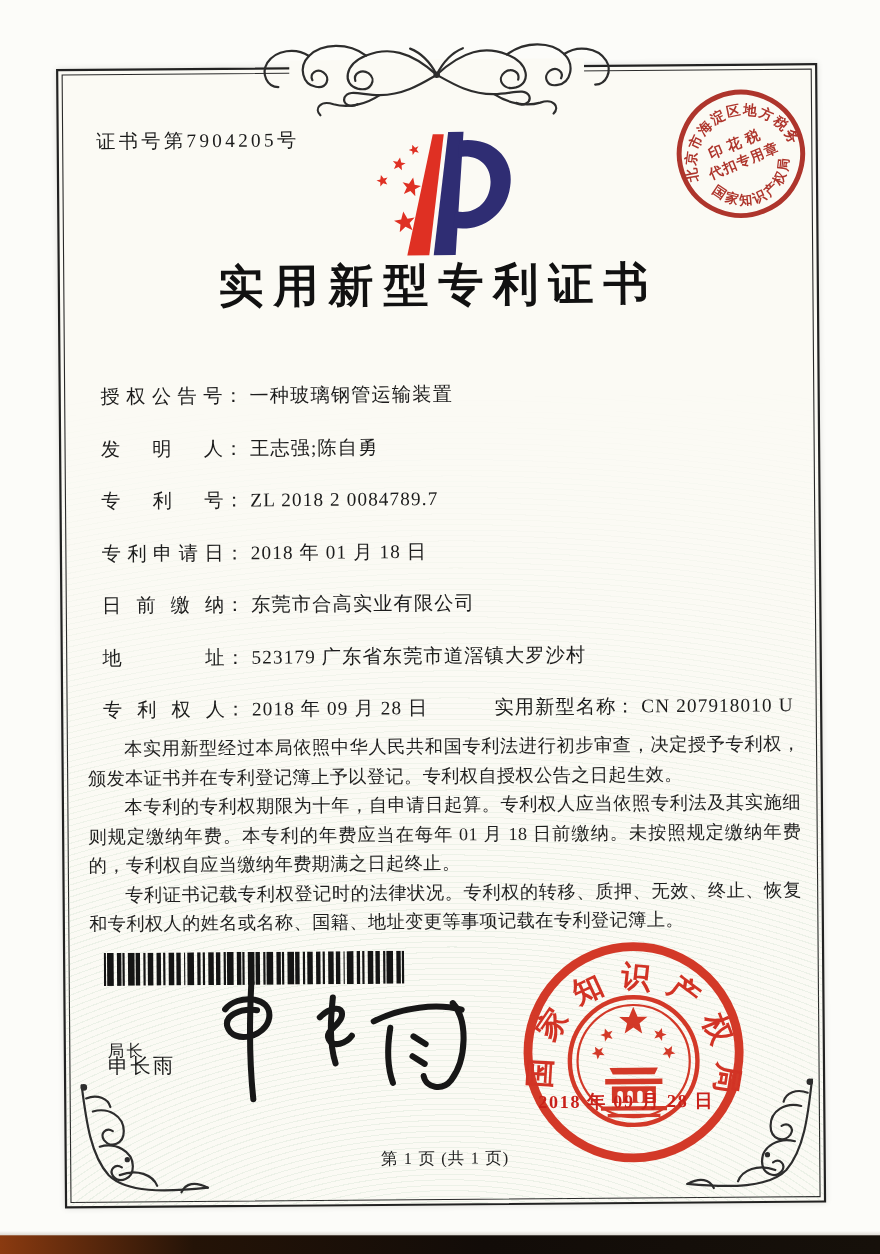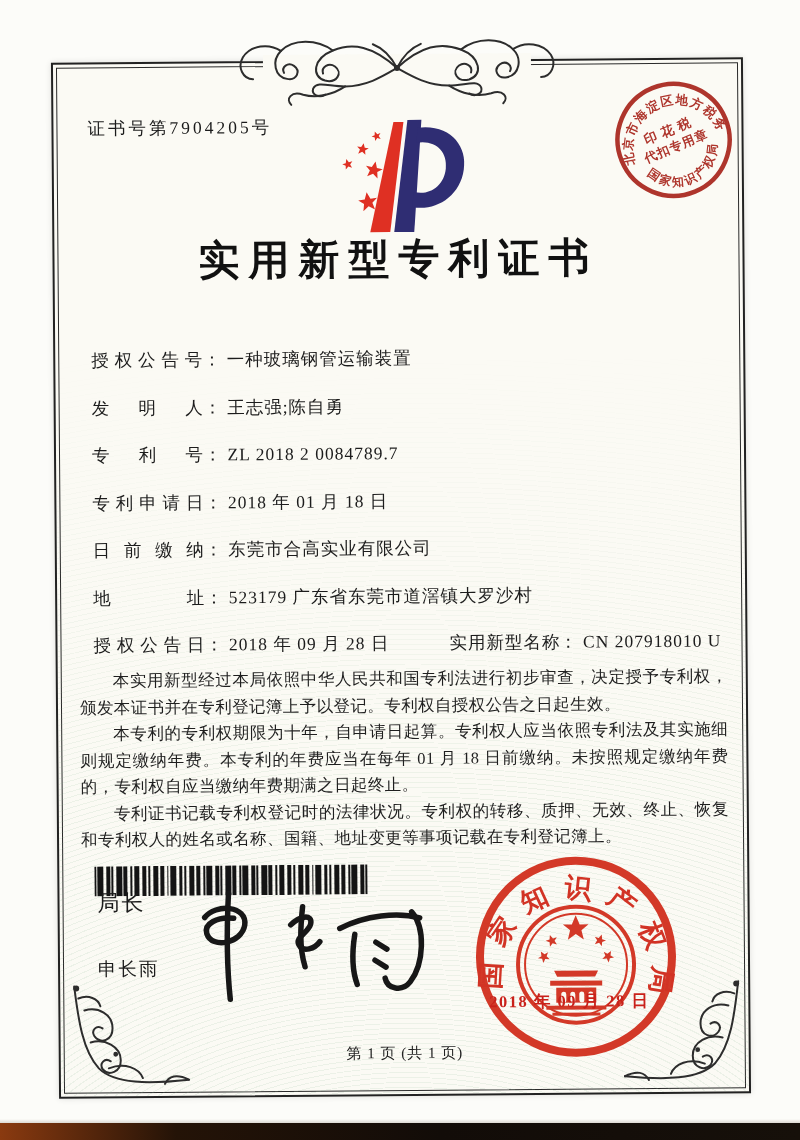--- a/index.html
+++ b/index.html
@@ -55,21 +55,21 @@
   .frow .pair2{position:absolute;left:356px;top:0;}
   .pair2 .flabel{width:110px;}
   .paras{
     position:absolute;left:22px;top:604px;width:648px;
     font-size:16.5px;line-height:26.5px;text-align:justify;color:#1f1f1f;letter-spacing:.4px;
   }
   .paras p{margin:0;text-indent:2em;}
   .barcode{
     position:absolute;left:35px;top:802px;width:284px;height:30px;overflow:hidden;white-space:nowrap;
   }
-  .director-label{position:absolute;left:38px;top:824px;font-size:22px;letter-spacing:2px;}
+  .director-label{position:absolute;left:38px;top:882px;font-size:15px;letter-spacing:2px;}
   .director-name{position:absolute;left:38px;top:892px;font-size:18.5px;letter-spacing:2px;}
   .signature{position:absolute;left:112px;top:822px;}
   .big-seal{position:absolute;left:412px;top:792px;}
   .seal-date{
     position:absolute;left:404px;top:930px;width:210px;text-align:center;
     color:#c9211a;font-size:16.5px;font-weight:700;letter-spacing:1.5px;
   }
   .footer{
     position:absolute;left:0;top:982px;width:100%;text-align:center;
     font-size:15px;letter-spacing:1px;color:#222;
@@ -177,21 +177,21 @@
     <div class="frow">
       <span class="flabel">专利申请日</span><span class="fsep">：</span><span class="fval">2018 年 01 月 18 日</span>
     </div>
     <div class="frow">
       <span class="flabel">日前缴纳</span><span class="fsep">：</span><span class="fval">东莞市合高实业有限公司</span>
     </div>
     <div class="frow">
       <span class="flabel">地址</span><span class="fsep">：</span><span class="fval">523179 广东省东莞市道滘镇大罗沙村</span>
     </div>
     <div class="frow">
-      <span class="flabel">授权公告日</span><span class="fsep">：</span><span class="fval">2018 年 09 月 28 日</span>
+      <span class="flabel">专利权人</span><span class="fsep">：</span><span class="fval">2018 年 09 月 28 日</span>
       <span class="pair2">
         <span class="flabel">实用新型名称</span><span class="fsep">：</span><span class="fval">CN 207918010 U</span>
       </span>
     </div>
   </div>
 
   <div class="paras">
     <p>本实用新型经过本局依照中华人民共和国专利法进行初步审查，决定授予专利权，颁发本证书并在专利登记簿上予以登记。专利权自授权公告之日起生效。</p>
     <p>本专利的专利权期限为十年，自申请日起算。专利权人应当依照专利法及其实施细则规定缴纳年费。本专利的年费应当在每年 01 月 18 日前缴纳。未按照规定缴纳年费的，专利权自应当缴纳年费期满之日起终止。</p>
     <p>专利证书记载专利权登记时的法律状况。专利权的转移、质押、无效、终止、恢复和专利权人的姓名或名称、国籍、地址变更等事项记载在专利登记簿上。</p>

